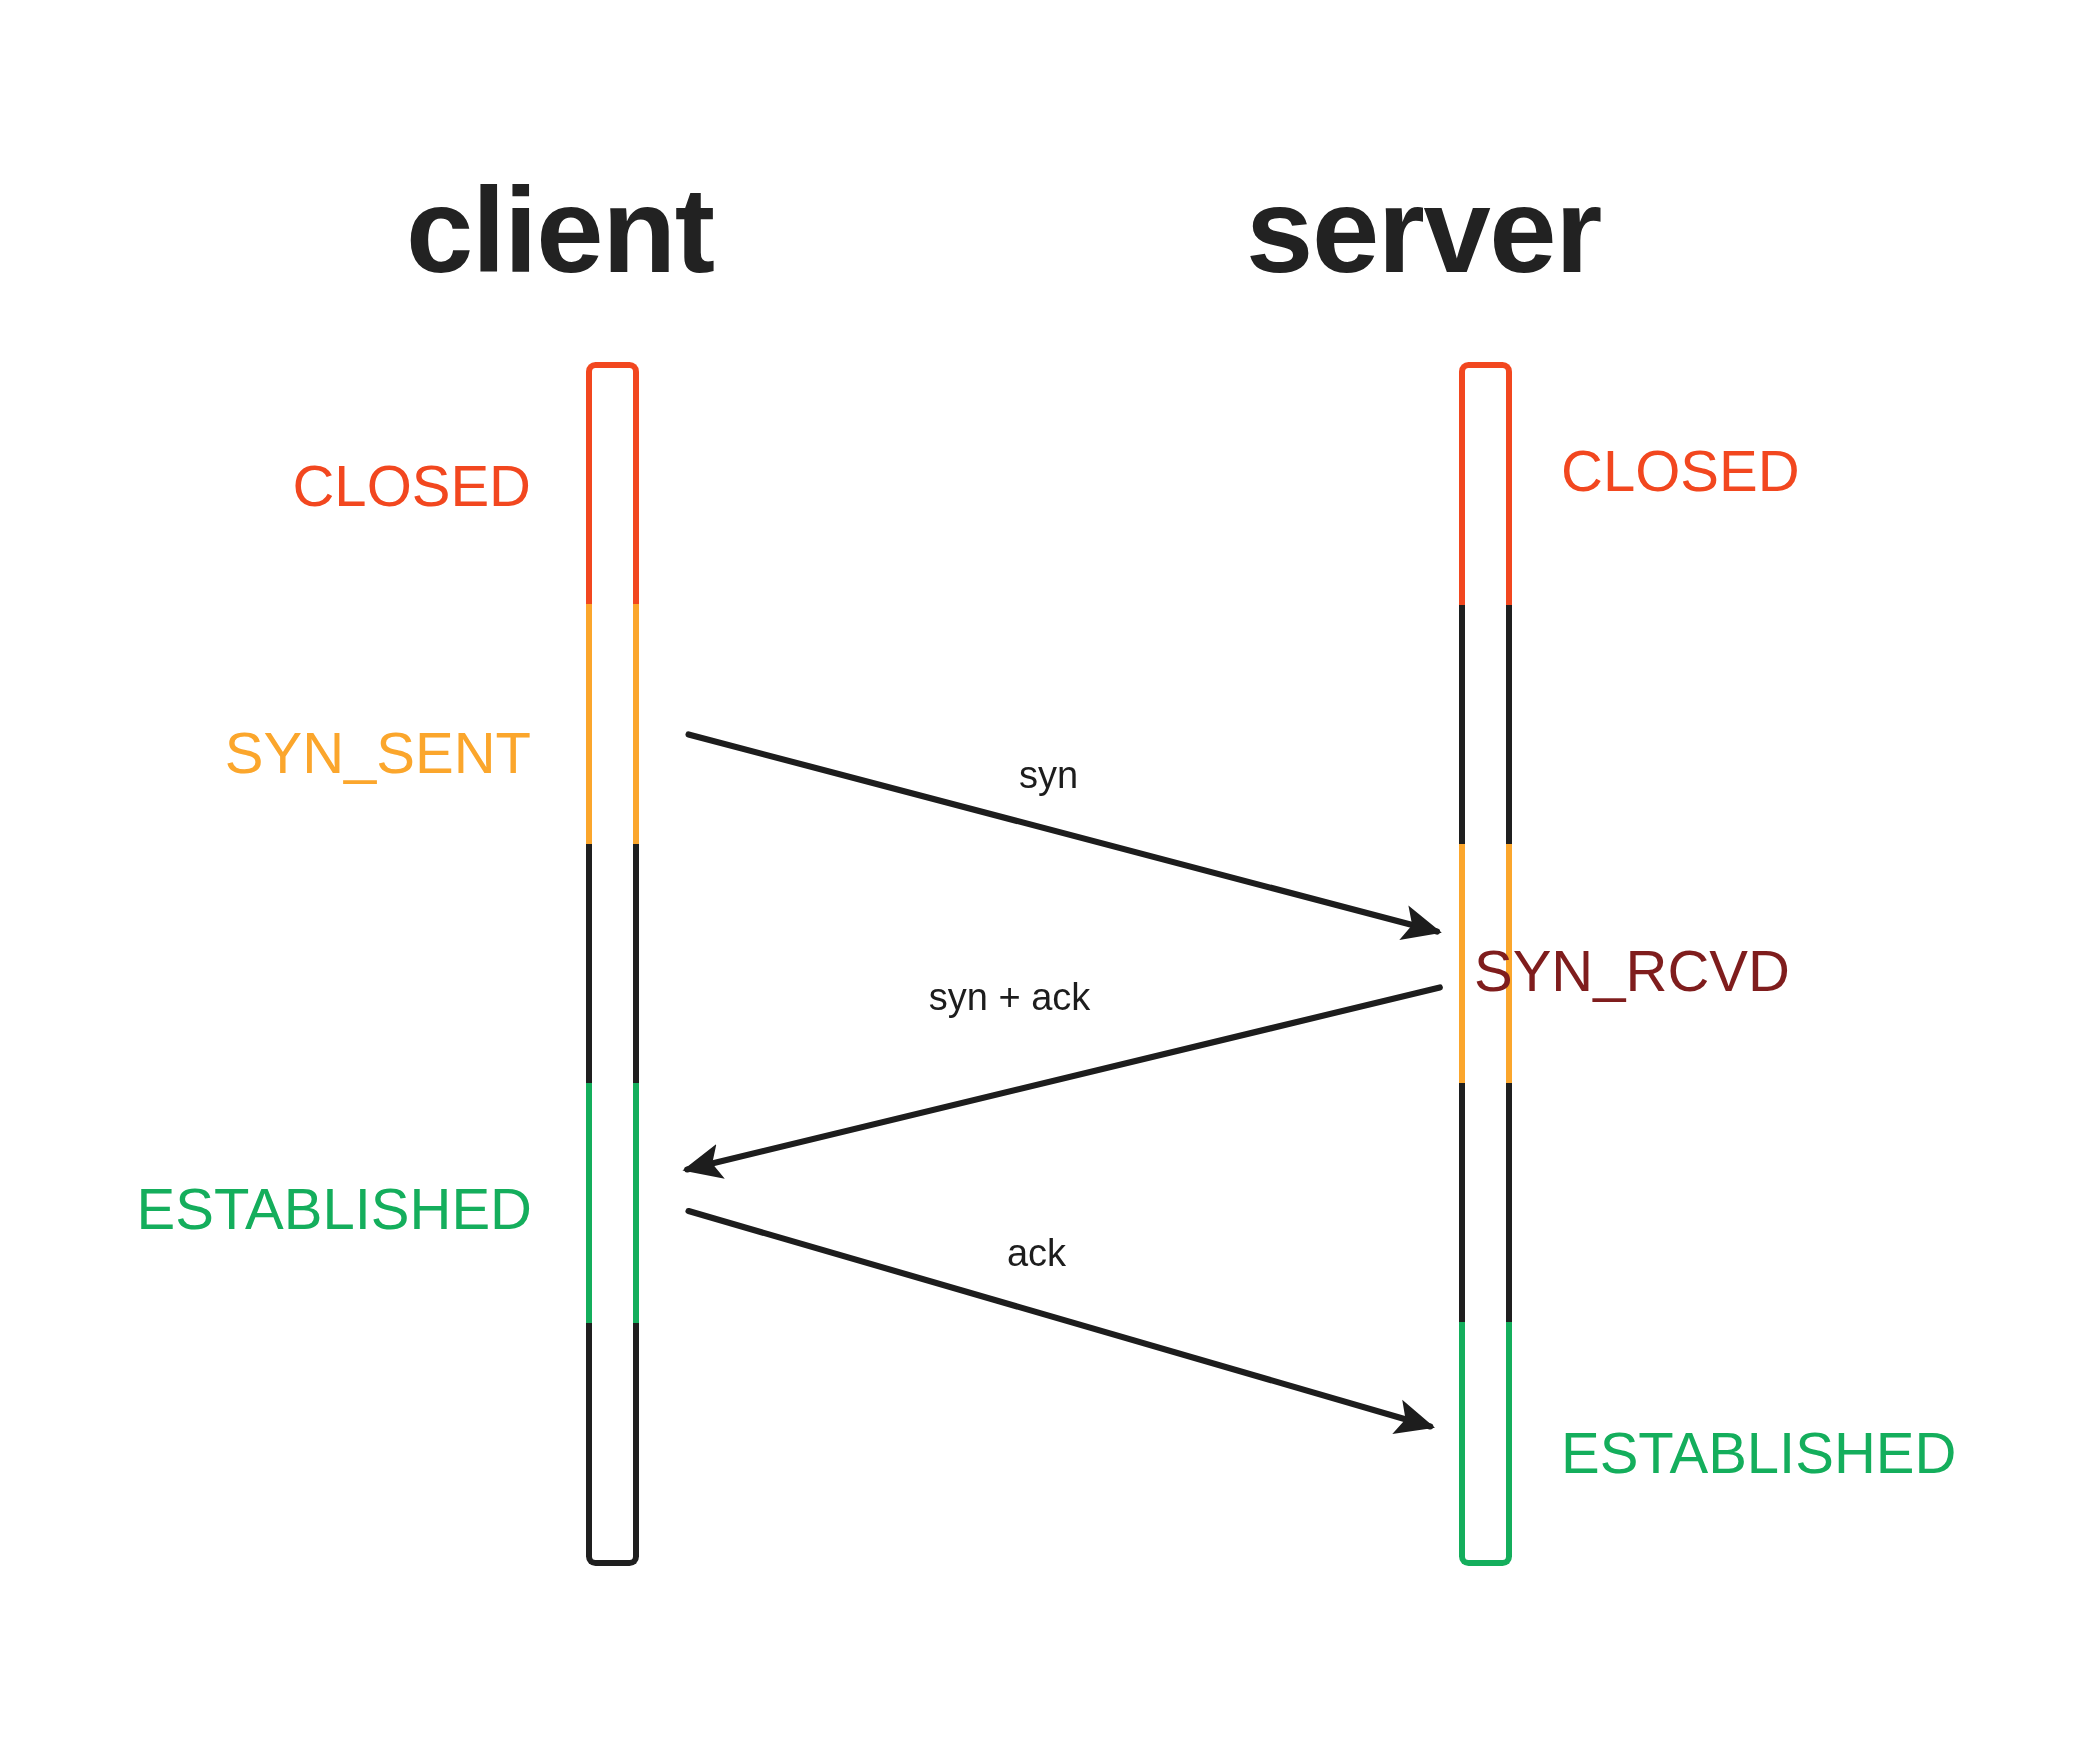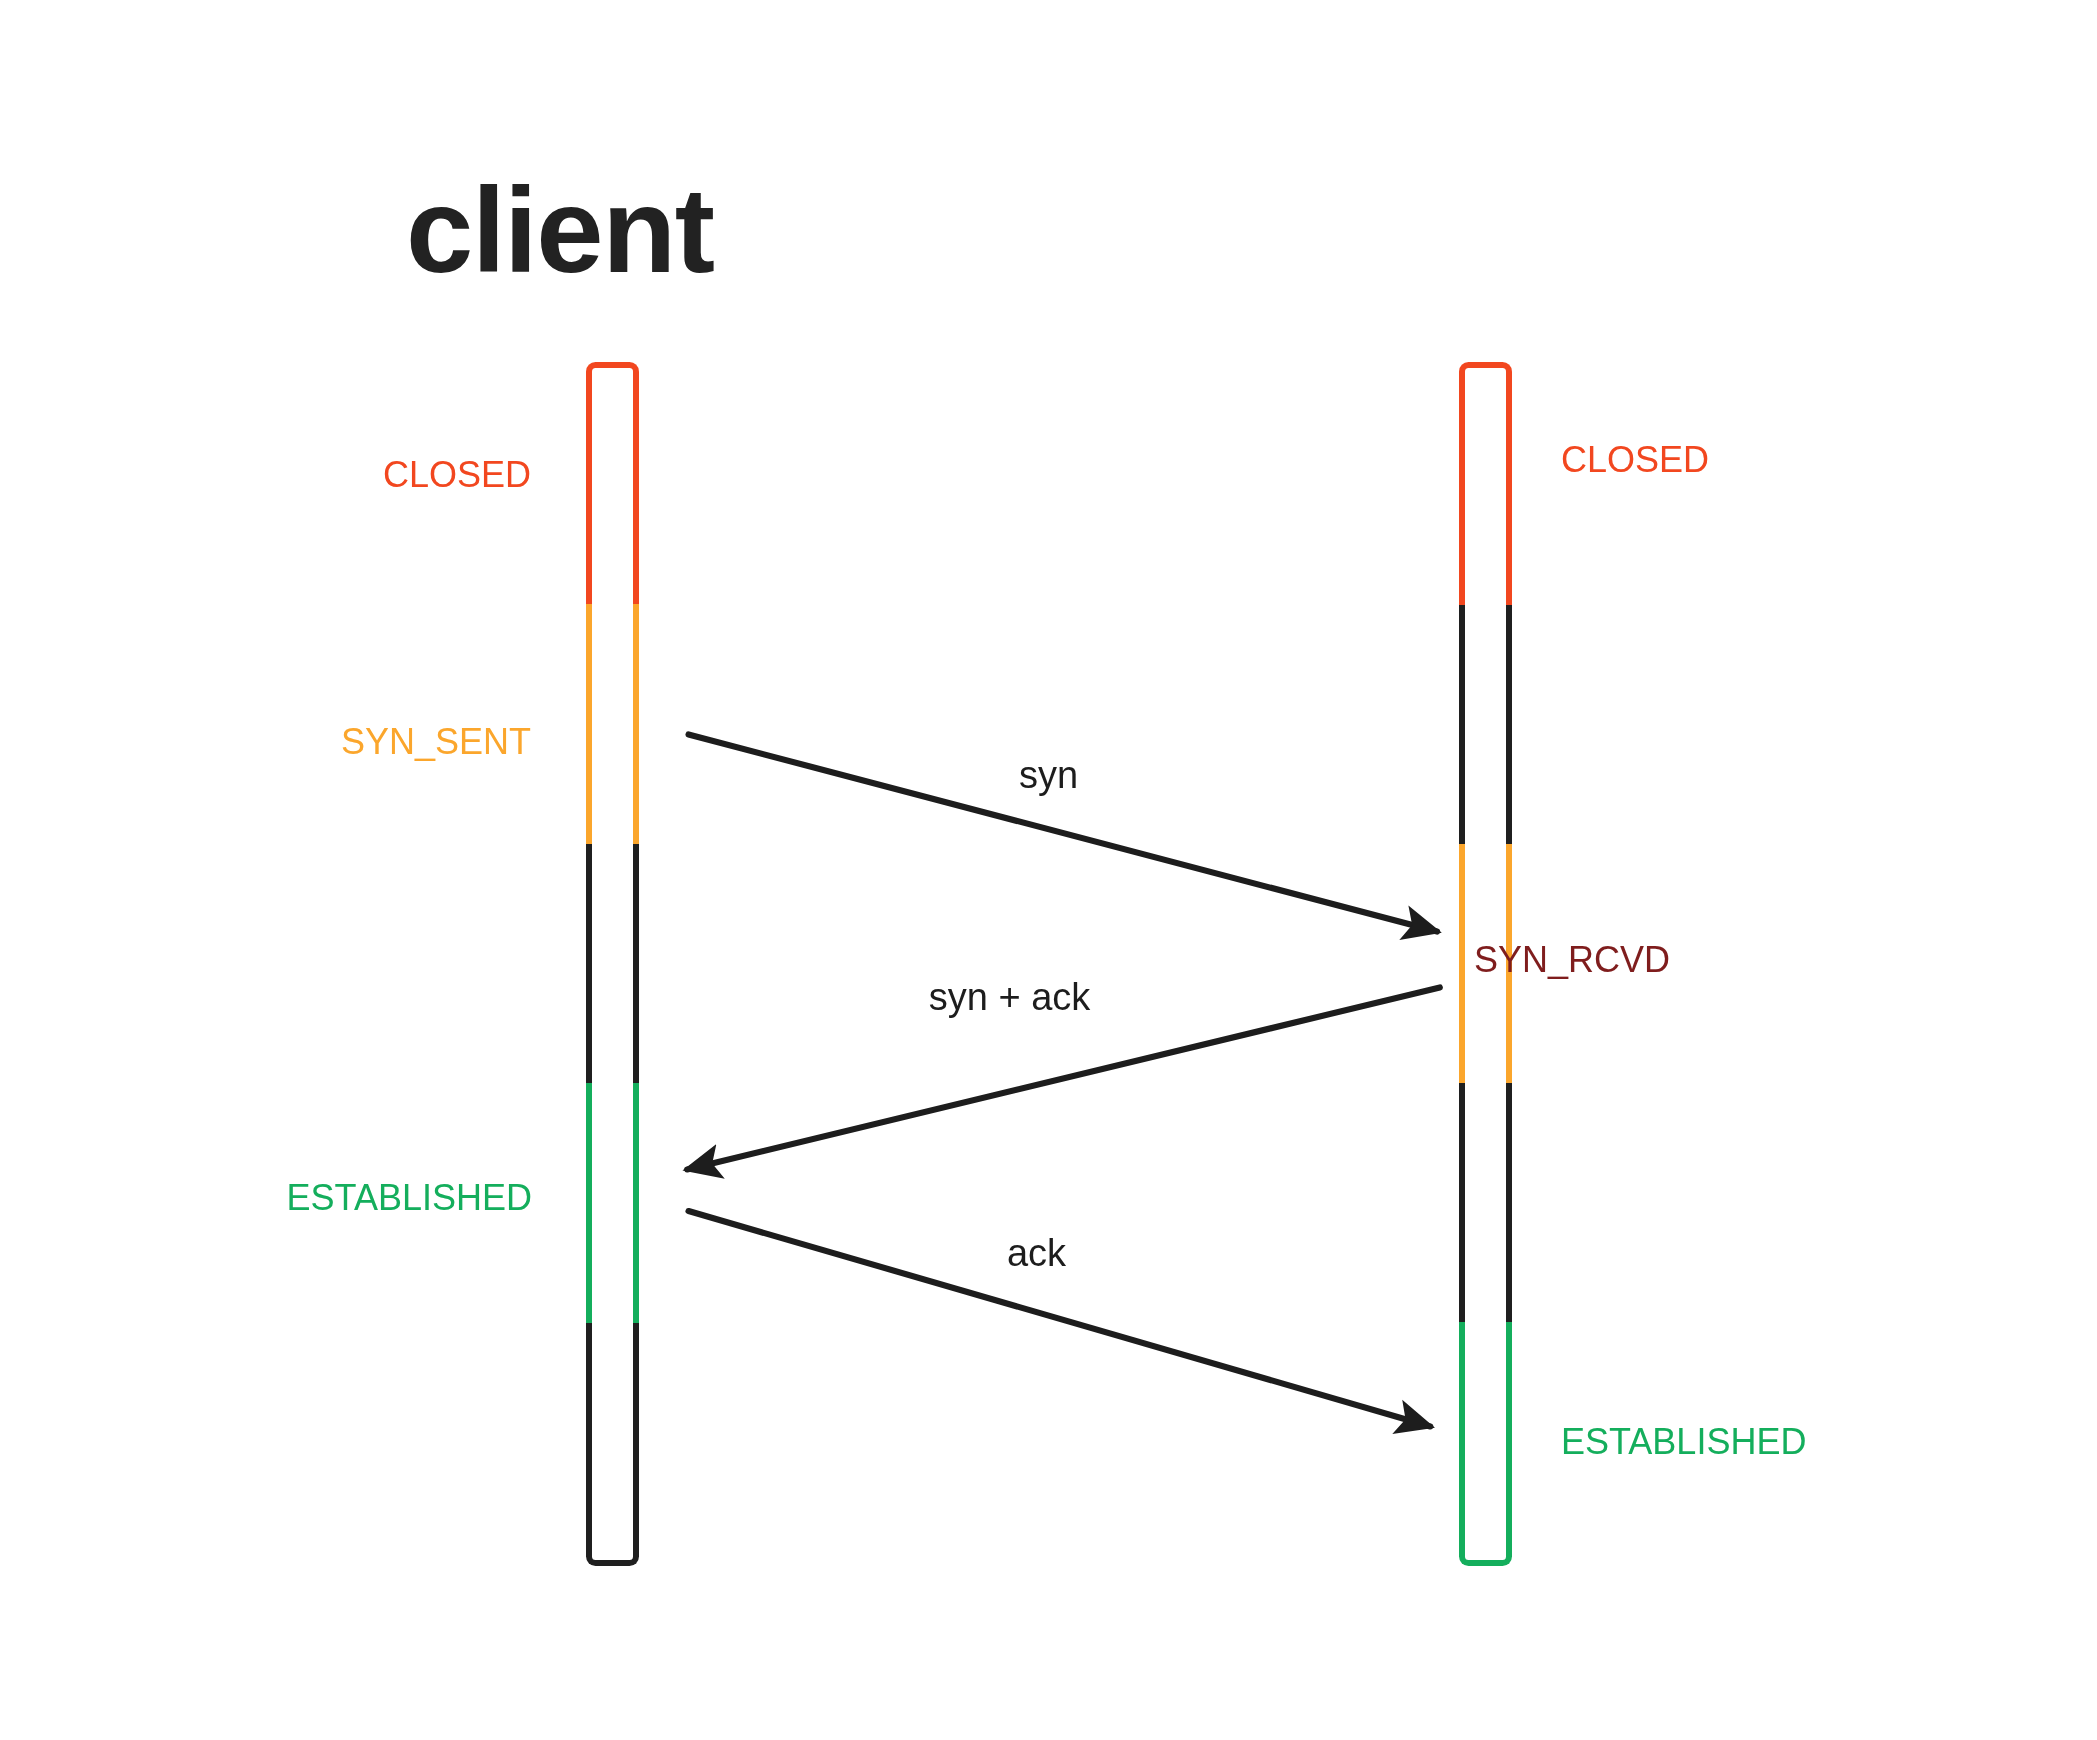--- a/index.html
+++ b/index.html
@@ -53,21 +53,21 @@
     border-top-right-radius: 9.5px;
   }
   .segment.cap-bottom {
     border-bottom-width: 6.1px;
     border-bottom-left-radius: 9.5px;
     border-bottom-right-radius: 9.5px;
   }
 
   .state-label {
     position: absolute;
-    font-size: 36px;
+    font-size: 58px;
     line-height: 1;
     white-space: nowrap;
   }
   .state-label.right-align { text-align: right; }
 
   .msg-label {
     position: absolute;
     font-size: 38px;
     line-height: 1;
     color: #1d1d1d;
@@ -84,20 +84,21 @@
     overflow: visible;
     pointer-events: none;
   }
 </style>
 </head>
 <body>
 
 <div id="canvas">
 
   <div class="title" id="title-client">client</div>
+  <div class="title" id="title-server">server</div>
 
   <div class="lifeline" id="lifeline-client">
     <div class="segment cap-top" style="top:0px;height:242px;border-color:#F2471F;"></div>
     <div class="segment" style="top:242px;height:240px;border-color:#FBA62C;"></div>
     <div class="segment" style="top:482px;height:239px;border-color:#1F1F1F;"></div>
     <div class="segment" style="top:721px;height:240px;border-color:#14AE5C;"></div>
     <div class="segment cap-bottom" style="top:961px;height:243px;border-color:#1F1F1F;"></div>
   </div>
 
   <div class="lifeline" id="lifeline-server">

